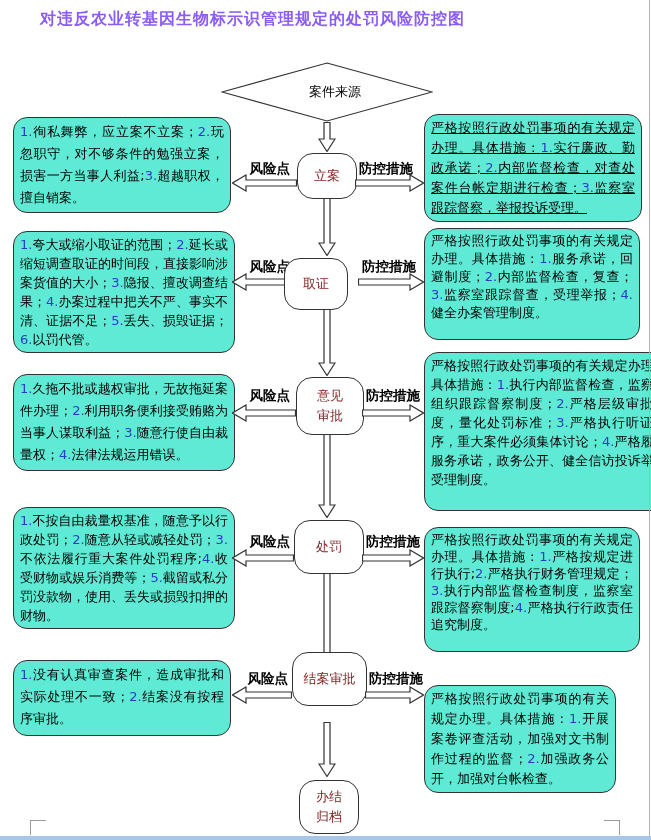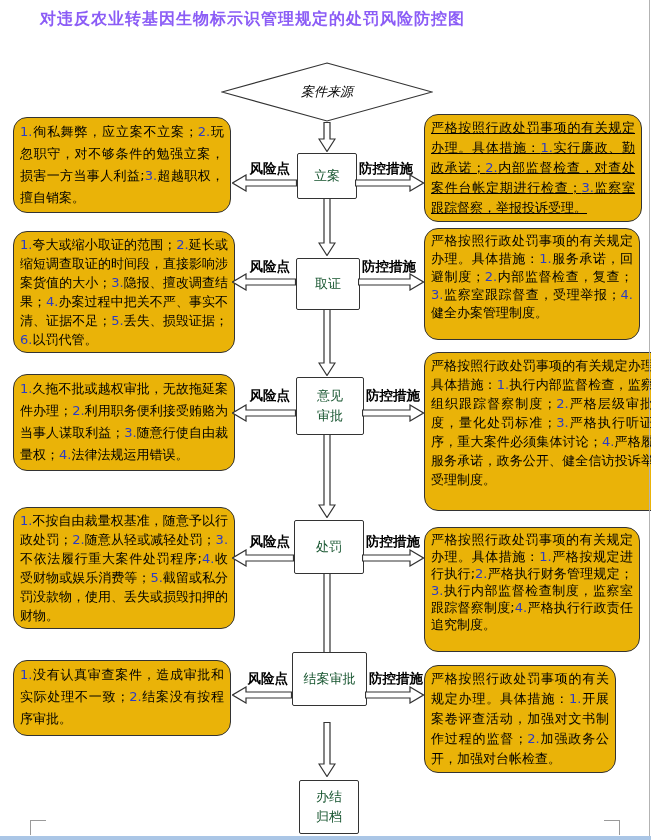--- a/index.html
+++ b/index.html
@@ -9,32 +9,32 @@
     overflow:hidden;
   }
   .abs{position:absolute;}
   .title{
     left:0;top:9px;width:505px;text-align:center;
     font-size:16px;font-weight:bold;color:#8b5cf6;letter-spacing:1px;
   }
   .diamond-wrap{left:221px;top:62px;width:212px;height:60px;}
   .diamond-wrap svg{position:absolute;left:0;top:0;}
   .diamond-label{
-    position:absolute;left:0;top:0;width:100%;height:100%;
+    position:absolute;left:8px;top:0;width:100%;height:100%;
     display:flex;align-items:center;justify-content:center;
-    font-size:13px;color:#000;font-style:italic;
+    font-size:13px;color:#000;
   }
   .midbox{
-    border:1.4px solid #333;border-radius:2px;background:#fff;
+    border:1.4px solid #333;border-radius:16px;background:#fff;
     display:flex;align-items:center;justify-content:center;
-    font-size:13px;color:#14532d;text-align:center;
+    font-size:13px;color:#7f1d1d;text-align:center;
     white-space:pre-line;line-height:20px;
   }
   .sidebox{
-    border:1.3px solid #333;border-radius:14px;background:#eab308;
+    border:1.3px solid #333;border-radius:14px;background:#5eead4;
     font-size:13px;color:#000;padding:3px 6px;box-sizing:border-box;
     text-align:justify;
   }
   .lh22{line-height:22px;}
   .lh20{line-height:20px;}
   .lh19{line-height:19px;}
   .lh18{line-height:18px;}
   .lh17{line-height:17px;}
   .num{color:var(--num,#2b3cc4);}
   .lbl{font-size:13.5px;font-weight:bold;color:#000;}
@@ -86,21 +86,21 @@
     <polygon points="0.5,6 55,6 55,1 68.5,9 55,17 55,12 0.5,12" fill="#fff" stroke="#333" stroke-width="1.2"></polygon>
   </svg>
 <div class="abs lbl lbl-ctl" style="left:359px;top:160px;">防控措施</div>
 <div class="abs sidebox lh20" style="left:424px;top:114px;width:218px;min-height:105px;text-decoration:underline;">严格按照行政处罚事项的有关规定办理。具体措施：<span class="num">1.</span>实行廉政、勤政承诺；<span class="num">2.</span>内部监督检查，对查处案件台帐定期进行检查；<span class="num">3.</span>监察室跟踪督察，举报投诉受理。</div>
 
 <div class="abs sidebox lh19" style="left:13px;top:231px;width:222px;min-height:119px;"><span class="num">1.</span>夸大或缩小取证的范围；<span class="num">2.</span>延长或缩短调查取证的时间段，直接影响涉案货值的大小；<span class="num">3.</span>隐报、擅改调查结果；<span class="num">4.</span>办案过程中把关不严、事实不清、证据不足；<span class="num">5.</span>丢失、损毁证据；<span class="num">6.</span>以罚代管。</div>
 <div class="abs lbl lbl-risk" style="left:228px;top:258px;">风险点</div>
 <svg class="abs" style="left:232px;top:273px;" width="64" height="18">
     <polygon points="63.5,6 14,6 14,1 0.5,9 14,17 14,12 63.5,12" fill="#fff" stroke="#333" stroke-width="1.2"></polygon>
   </svg>
-<div class="abs midbox" style="left:296px;top:258px;width:62px;height:50px;">取证</div>
+<div class="abs midbox" style="left:284px;top:258px;width:62px;height:50px;">取证</div>
 <svg class="abs" style="left:358px;top:273px;" width="66" height="18">
     <polygon points="0.5,6 52,6 52,1 65.5,9 52,17 52,12 0.5,12" fill="#fff" stroke="#333" stroke-width="1.2"></polygon>
   </svg>
 <div class="abs lbl lbl-ctl" style="left:362px;top:258px;">防控措施</div>
 <div class="abs sidebox lh18" style="left:424px;top:228px;width:216px;min-height:112px;">严格按照行政处罚事项的有关规定办理。具体措施：<span class="num">1.</span>服务承诺，回避制度；<span class="num">2.</span>内部监督检查，复查；<span class="num">3.</span>监察室跟踪督查，受理举报；<span class="num">4.</span>健全办案管理制度。</div>
 
 <div class="abs sidebox lh22" style="left:13px;top:374px;width:222px;min-height:97px;"><span class="num">1.</span>久拖不批或越权审批，无故拖延案件办理；<span class="num">2.</span>利用职务便利接受贿赂为当事人谋取利益；<span class="num">3.</span>随意行使自由裁量权；<span class="num">4.</span>法律法规运用错误。</div>
 <div class="abs lbl lbl-risk" style="left:228px;top:387px;">风险点</div>
 <svg class="abs" style="left:232px;top:404px;" width="64" height="18">
     <polygon points="63.5,6 14,6 14,1 0.5,9 14,17 14,12 63.5,12" fill="#fff" stroke="#333" stroke-width="1.2"></polygon>
@@ -128,21 +128,21 @@
 <div class="abs sidebox lh22" style="left:13px;top:660px;width:218px;min-height:76px;"><span class="num">1.</span>没有认真审查案件，造成审批和实际处理不一致；<span class="num">2.</span>结案没有按程序审批。</div>
 <div class="abs lbl lbl-risk" style="left:226px;top:670px;">风险点</div>
 <svg class="abs" style="left:232px;top:686px;" width="60" height="18">
     <polygon points="59.5,6 14,6 14,1 0.5,9 14,17 14,12 59.5,12" fill="#fff" stroke="#333" stroke-width="1.2"></polygon>
   </svg>
 <div class="abs midbox" style="left:292px;top:652px;width:73px;height:52px;">结案审批</div>
 <svg class="abs" style="left:365px;top:686px;" width="59" height="18">
     <polygon points="0.5,6 45,6 45,1 58.5,9 45,17 45,12 0.5,12" fill="#fff" stroke="#333" stroke-width="1.2"></polygon>
   </svg>
 <div class="abs lbl lbl-ctl" style="left:369px;top:670px;">防控措施</div>
-<div class="abs sidebox lh20" style="left:424px;top:665px;width:192px;min-height:104px;">严格按照行政处罚事项的有关规定办理。具体措施：<span class="num">1.</span>开展案卷评查活动，加强对文书制作过程的监督；<span class="num">2.</span>加强政务公开，加强对台帐检查。</div>
+<div class="abs sidebox lh20" style="left:424px;top:685px;width:192px;min-height:104px;">严格按照行政处罚事项的有关规定办理。具体措施：<span class="num">1.</span>开展案卷评查活动，加强对文书制作过程的监督；<span class="num">2.</span>加强政务公开，加强对台帐检查。</div>
 
 <div class="abs midbox" style="left:299px;top:780px;width:58px;height:52px;">办结
 归档</div>
 
 <div class="abs corner-left" style="left:30px;top:820px;"></div>
 <div class="abs corner-right" style="left:604px;top:820px;"></div>
 <div class="abs right-edge"></div>
 <div class="abs bottom-bar" style="background: rgb(170, 198, 230);"></div>
 
 </body></html>

